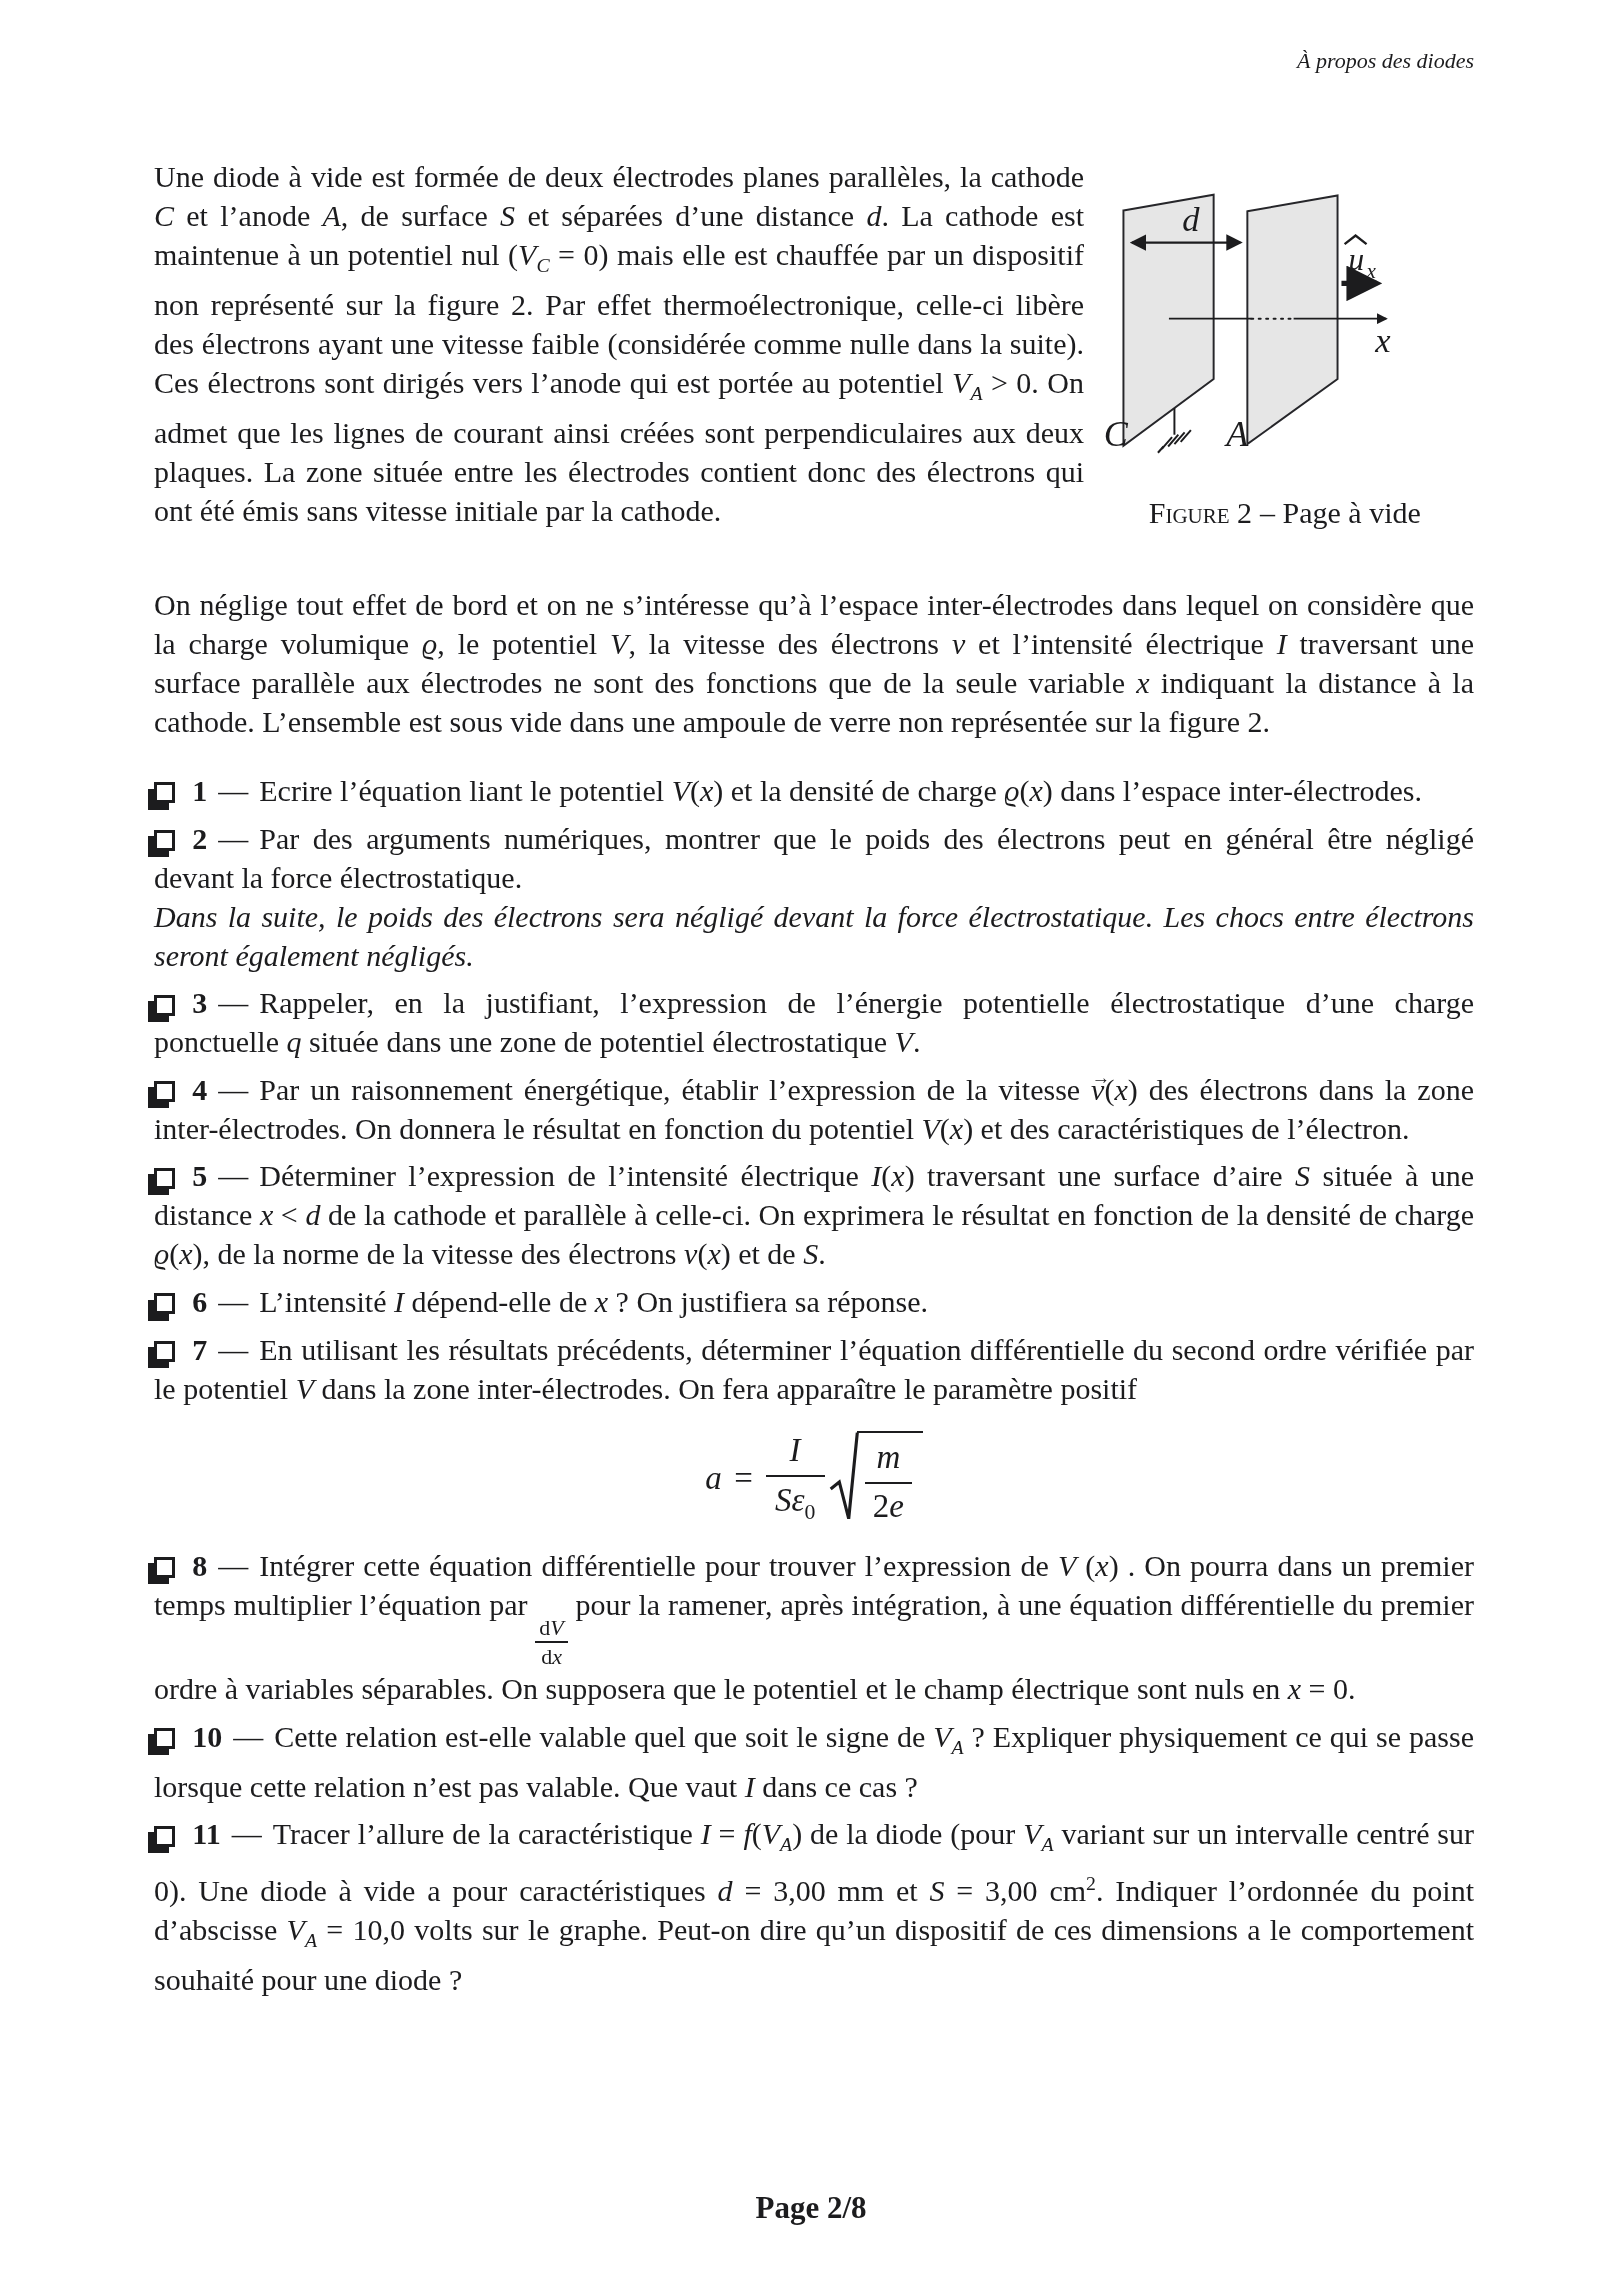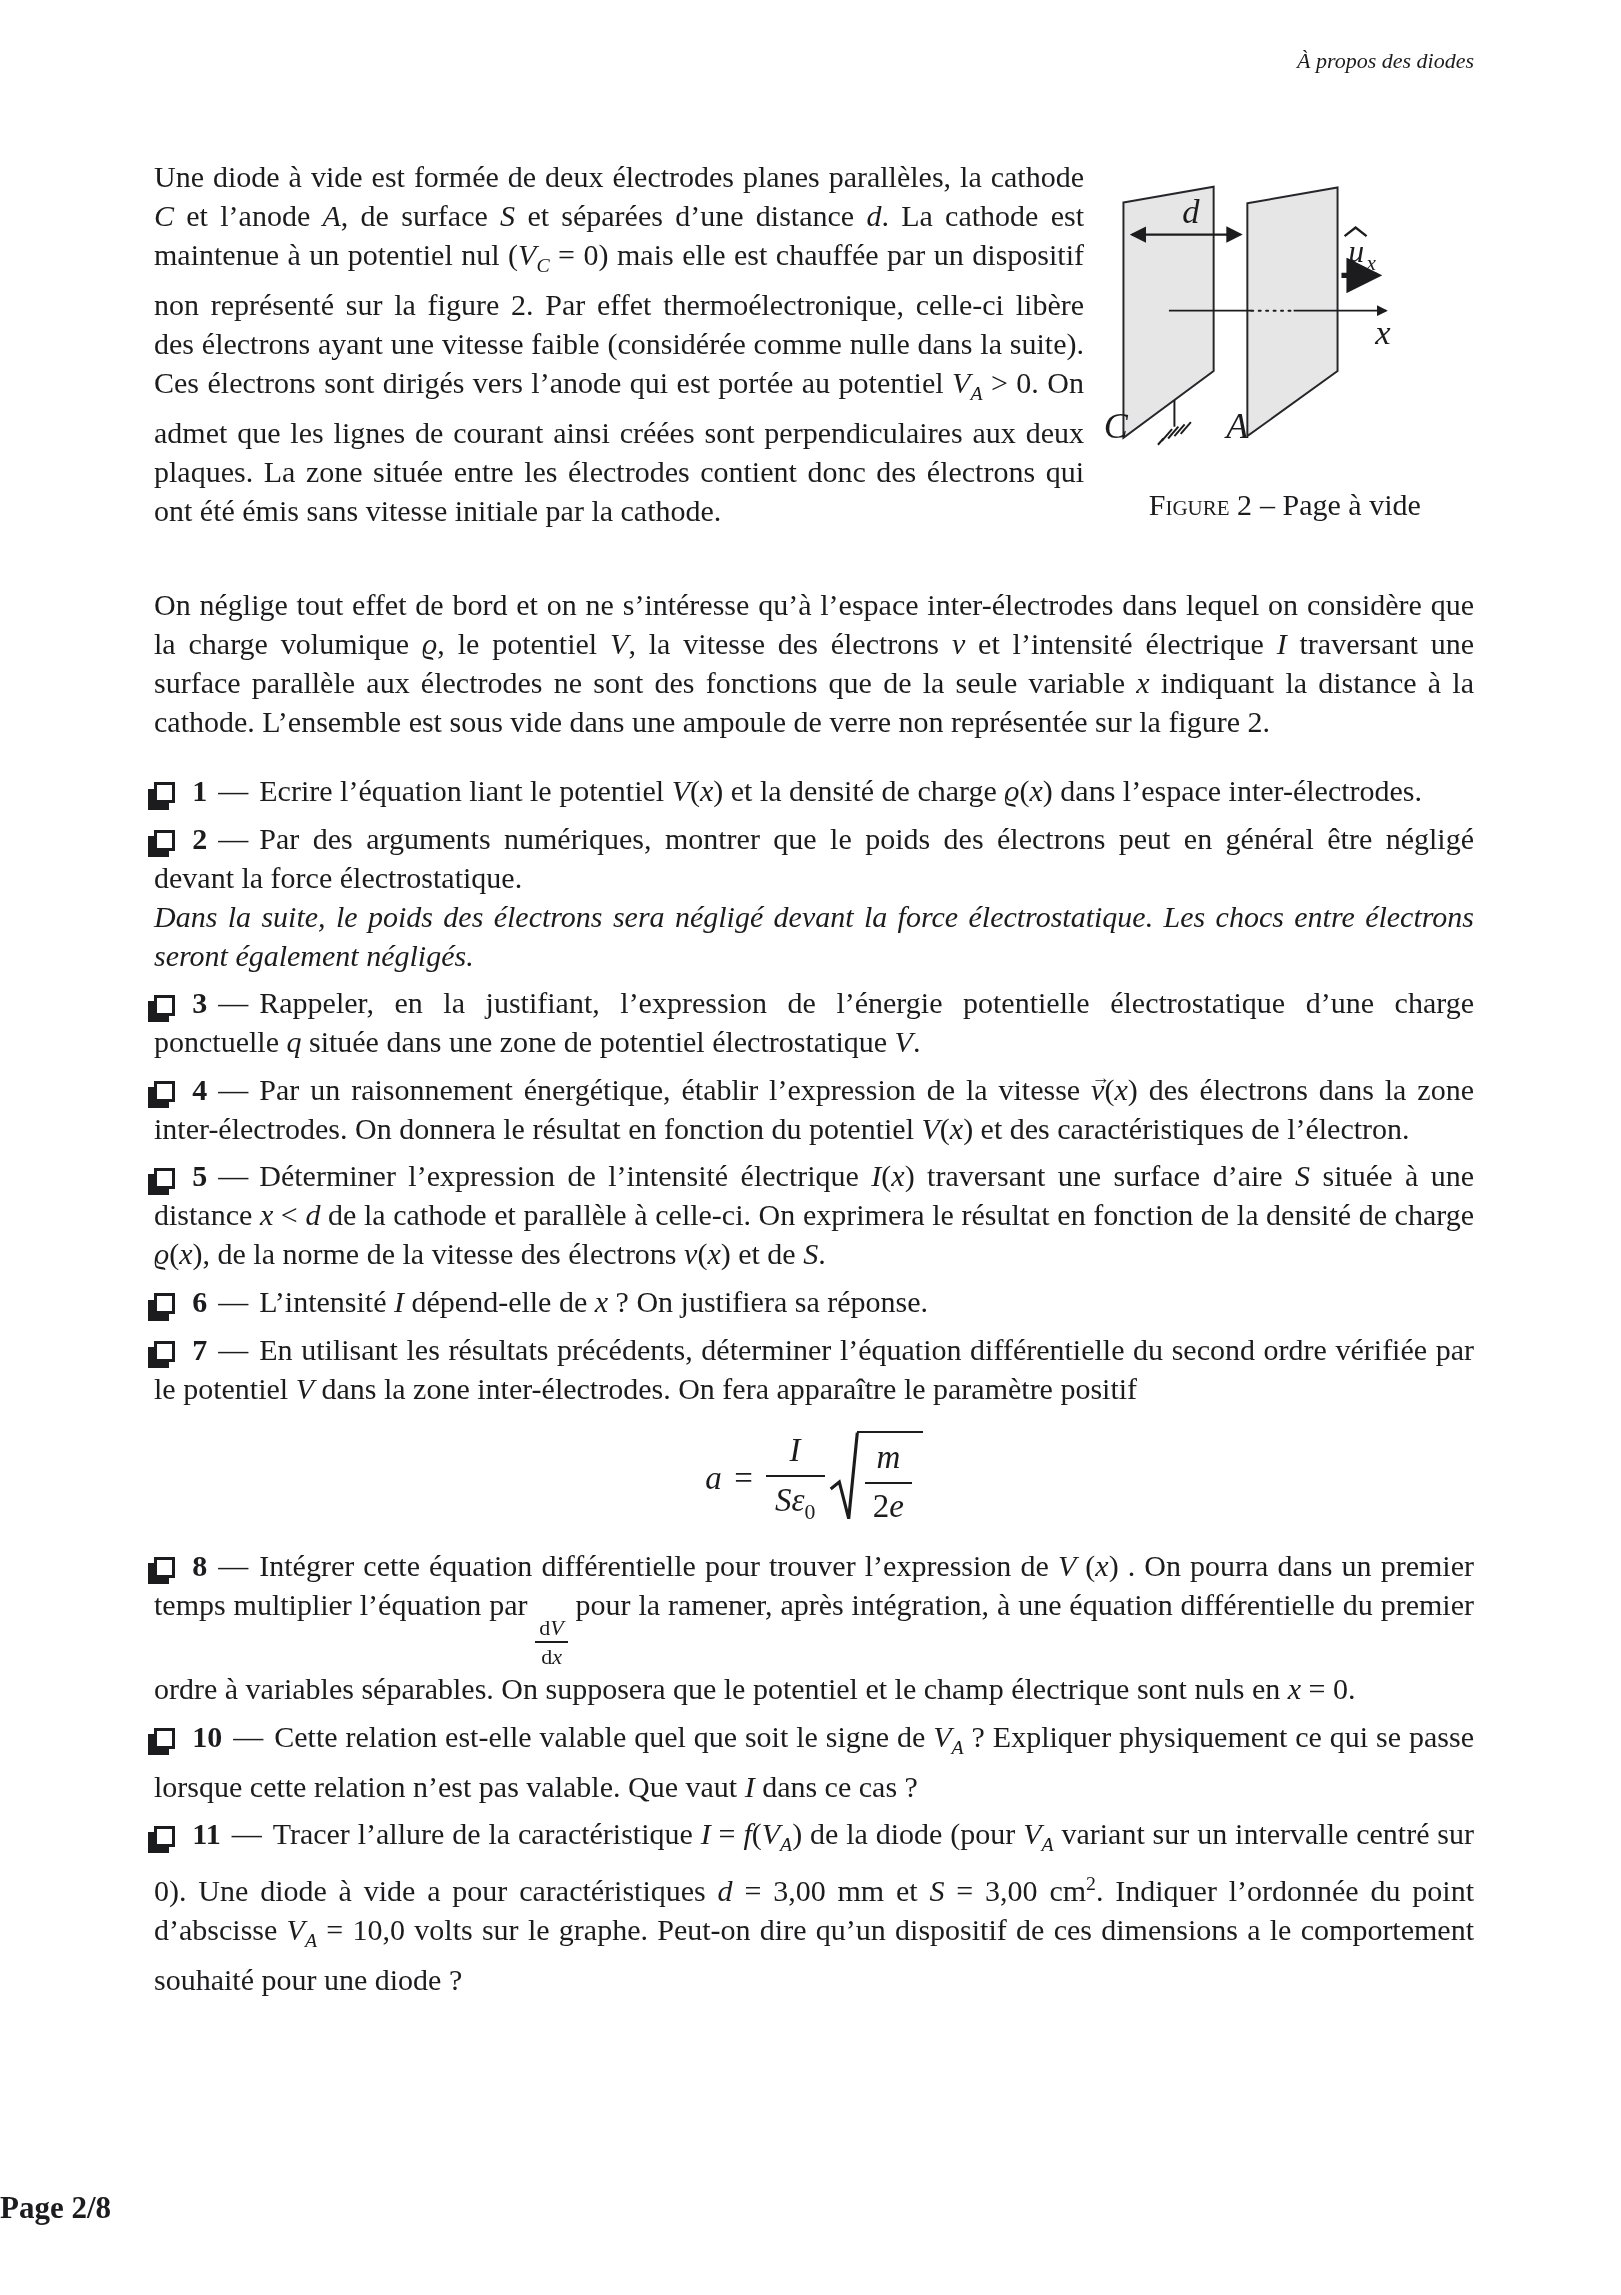--- a/index.html
+++ b/index.html
@@ -6,21 +6,21 @@
   .page{
     position:relative; width:1622px; height:2295px; background:#ffffff;
     font-family:"Liberation Serif", serif; color:#1c1c1e; overflow:hidden;
   }
   .running-header{
     position:absolute; top:49px; right:148px;
     font-style:italic; font-size:22px; line-height:1.1;
   }
   .content{ position:absolute; left:154px; top:157px; width:1320px; }
   p{ margin:0; font-size:30px; line-height:39px; text-align:justify; }
-  .intro-row{ display:flex; align-items:flex-start; }
+  .intro-row{ display:flex; align-items:flex-end; }
   .para1{ width:930px; }
   .figure{ width:378px; margin-left:11.8px; margin-top:19.6px; text-align:center; }
   .figure svg{ display:block; }
   .figure svg text{ font-family:"Liberation Serif", serif; fill:#1c1c1e; }
   .caption{ margin-top:28px; font-size:30px; white-space:nowrap; }
   .smallcaps{ font-variant:small-caps; }
   .caption .cap-rest{ margin-left:7.9px; }
   .para2{ margin-top:55px; }
   .question{ margin-top:8.6px; }
   .question.first{ margin-top:30px; }
@@ -48,21 +48,21 @@
   .eq-lhs{ font-style:italic; }
   .eq-eq{ margin:0 12.6px; }
   .frac{ display:inline-flex; flex-direction:column; align-items:center; }
   .frac .fn{ padding:0 9.4px 6.3px; }
   .frac .fd{ border-top:2.7px solid #1c1c1e; padding:4.7px 9.4px 0; }
   .sqrt{ display:flex; align-items:flex-start; margin-left:4.7px; }
   .radicand{ border-top:2.7px solid #1c1c1e; margin-left:-2.4px; padding:6.3px 11px 0 7.9px; }
   .radicand .frac .fn{ padding:0 7.9px 5.5px; }
   .radicand .frac .fd{ border-top:2.4px solid #1c1c1e; padding:3.9px 7.9px 0; }
   .page-footer{
-    position:absolute; left:0; right:0; top:2190px; 
+    position:absolute; left:0; right:0; top:2190px; text-align:center;
     font-weight:bold; font-size:31px;
   }
   sub{ font-size:0.66em; }
   sup{ font-size:0.66em; }
 </style>
 </head>
 <body>
 
 <div class="page">
 

